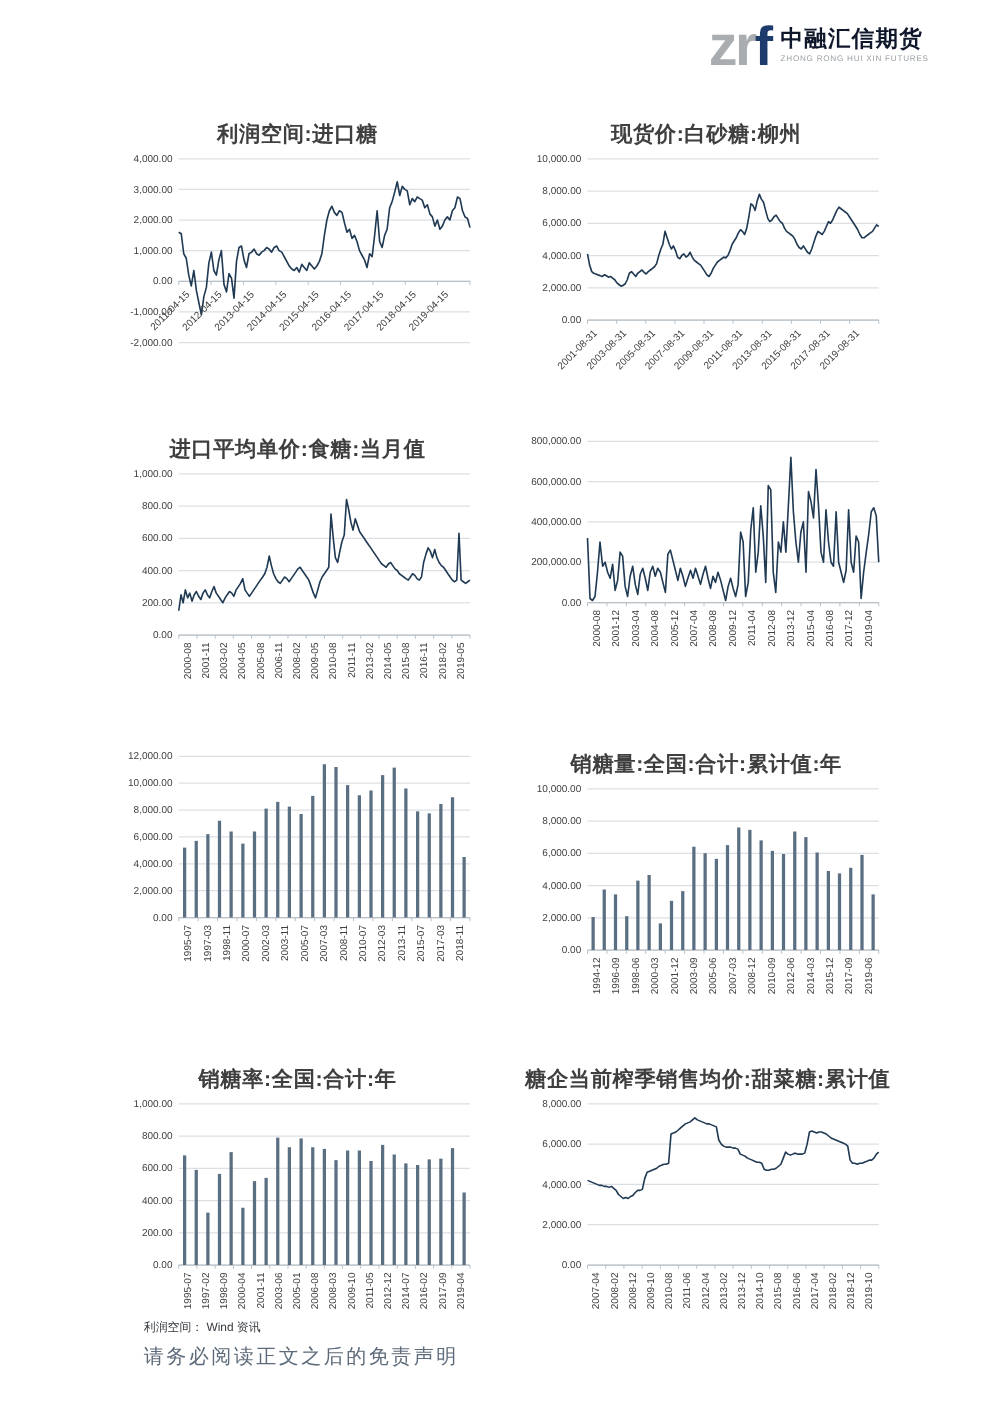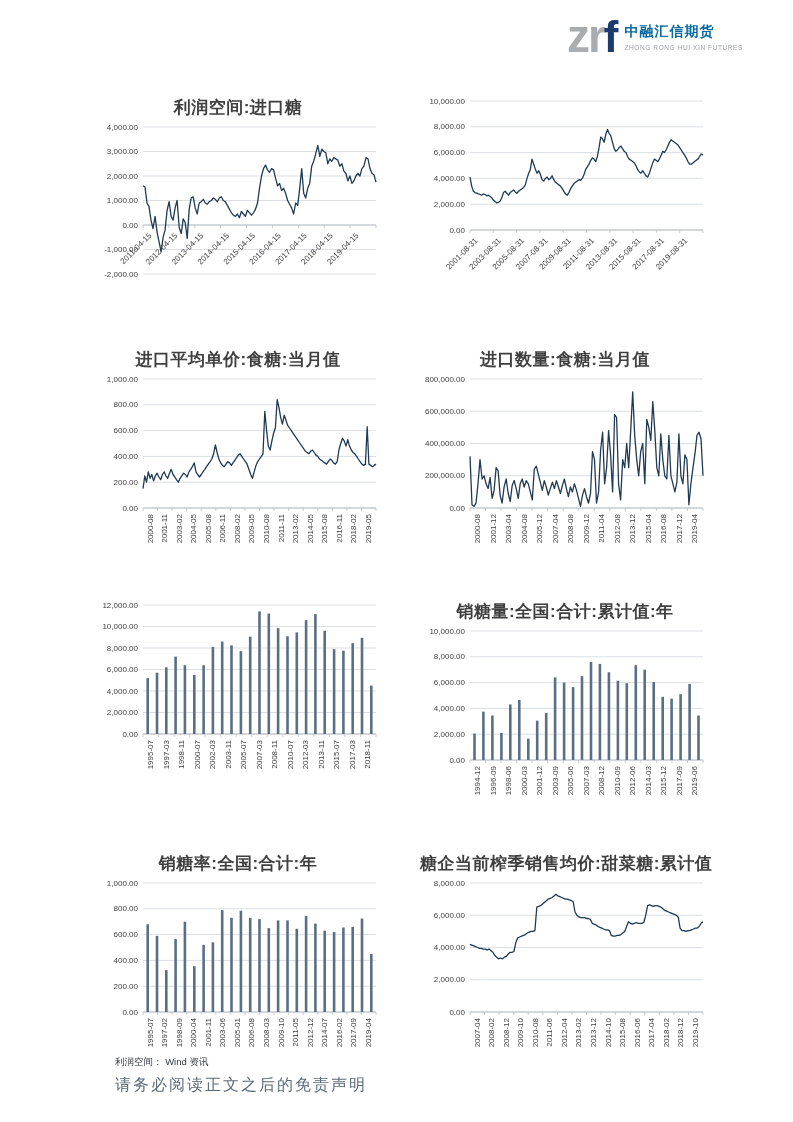--- a/index.html
+++ b/index.html
@@ -3,21 +3,21 @@
 <meta charset="utf-8">
 <style>
   html,body{margin:0;padding:0;background:#fff;}
   body{width:793px;height:1122px;position:relative;overflow:hidden;
        font-family:"Liberation Sans","DejaVu Sans",sans-serif;}
   .logo{position:absolute;top:16px;right:50px;display:flex;align-items:flex-start;}
   .logo-mark{font-weight:bold;line-height:40px;letter-spacing:-2px;}
   .logo-zr{color:#a9adb0;font-size:46px;}
   .logo-f{color:#1d3c6d;font-size:44px;}
   .logo-text{margin-left:8px;display:flex;flex-direction:column;justify-content:center;padding-top:4px;}
-  .logo-cn{color:#0369a1;font-size:14px;font-weight:bold;letter-spacing:1px;line-height:22px;}
+  .logo-cn{color:#0f172a;font-size:18px;font-weight:bold;letter-spacing:1px;line-height:22px;}
   .logo-en{color:#9aa0a4;font-size:6.5px;letter-spacing:0.6px;margin-top:2px;}
   .chart-grid{position:absolute;top:96px;left:93px;width:620px;
               display:grid;grid-template-columns:290px 290px;column-gap:37px;row-gap:30px;}
   .tile{width:290px;}
   .ct{margin:0 0 3px 0;font-size:17px;font-weight:600;color:#3f3f3f;text-align:center;
       letter-spacing:0.5px;white-space:nowrap;}
   svg.cv{display:block;}
   .tick{font-size:8px;fill:#404040;font-family:"Liberation Sans","DejaVu Sans",sans-serif;}
   .footer{position:absolute;left:115px;top:1056px;}
   .src{font-size:9.5px;color:#33383d;margin:0 0 6px 0;}
@@ -71,20 +71,21 @@
           <text x="110.8388888888889" y="114" text-anchor="end" class="tick" transform="rotate(-45 110.8388888888889 114)">2013-04-15</text>
           <text x="136.7277777777778" y="114" text-anchor="end" class="tick" transform="rotate(-45 136.7277777777778 114)">2014-04-15</text>
           <text x="162.61666666666667" y="114" text-anchor="end" class="tick" transform="rotate(-45 162.61666666666667 114)">2015-04-15</text>
           <text x="188.50555555555556" y="114" text-anchor="end" class="tick" transform="rotate(-45 188.50555555555556 114)">2016-04-15</text>
           <text x="214.39444444444445" y="114" text-anchor="end" class="tick" transform="rotate(-45 214.39444444444445 114)">2017-04-15</text>
           <text x="240.28333333333333" y="114" text-anchor="end" class="tick" transform="rotate(-45 240.28333333333333 114)">2018-04-15</text>
           <text x="266.1722222222222" y="114" text-anchor="end" class="tick" transform="rotate(-45 266.1722222222222 114)">2019-04-15</text>
         </svg>
     </section>
     <section class="tile">
+      <h3 class="ct">现货价:白砂糖:柳州</h3>
       <svg class="cv" viewBox="0 0 290 196" width="290" height="196">
           <line x1="50" x2="283" y1="5" y2="5" stroke="#dbdfe4" stroke-width="1"></line>
           <text x="45" y="7.5" text-anchor="end" class="tick">10,000.00</text>
           <line x1="50" x2="283" y1="30.8" y2="30.8" stroke="#dbdfe4" stroke-width="1"></line>
           <text x="45" y="33.3" text-anchor="end" class="tick">8,000.00</text>
           <line x1="50" x2="283" y1="56.6" y2="56.6" stroke="#dbdfe4" stroke-width="1"></line>
           <text x="45" y="59.1" text-anchor="end" class="tick">6,000.00</text>
           <line x1="50" x2="283" y1="82.4" y2="82.4" stroke="#dbdfe4" stroke-width="1"></line>
           <text x="45" y="84.9" text-anchor="end" class="tick">4,000.00</text>
           <line x1="50" x2="283" y1="108.2" y2="108.2" stroke="#dbdfe4" stroke-width="1"></line>
@@ -162,21 +163,20 @@
           <text x="190.615625" y="140" text-anchor="end" class="tick" transform="rotate(-90 190.615625 140)">2011-11</text>
           <text x="205.178125" y="140" text-anchor="end" class="tick" transform="rotate(-90 205.178125 140)">2013-02</text>
           <text x="219.740625" y="140" text-anchor="end" class="tick" transform="rotate(-90 219.740625 140)">2014-05</text>
           <text x="234.303125" y="140" text-anchor="end" class="tick" transform="rotate(-90 234.303125 140)">2015-08</text>
           <text x="248.865625" y="140" text-anchor="end" class="tick" transform="rotate(-90 248.865625 140)">2016-11</text>
           <text x="263.428125" y="140" text-anchor="end" class="tick" transform="rotate(-90 263.428125 140)">2018-02</text>
           <text x="277.990625" y="140" text-anchor="end" class="tick" transform="rotate(-90 277.990625 140)">2019-05</text>
         </svg>
     </section>
     <section class="tile">
-      <h3 class="ct">进口数量:食糖:当月值</h3>
       <svg class="cv" viewBox="0 0 290 196" width="290" height="196">
           <line x1="50" x2="283" y1="5" y2="5" stroke="#dbdfe4" stroke-width="1"></line>
           <text x="45" y="7.5" text-anchor="end" class="tick">800,000.00</text>
           <line x1="50" x2="283" y1="37.25" y2="37.25" stroke="#dbdfe4" stroke-width="1"></line>
           <text x="45" y="39.75" text-anchor="end" class="tick">600,000.00</text>
           <line x1="50" x2="283" y1="69.5" y2="69.5" stroke="#dbdfe4" stroke-width="1"></line>
           <text x="45" y="72" text-anchor="end" class="tick">400,000.00</text>
           <line x1="50" x2="283" y1="101.75" y2="101.75" stroke="#dbdfe4" stroke-width="1"></line>
           <text x="45" y="104.25" text-anchor="end" class="tick">200,000.00</text>
           <line x1="50" x2="283" y1="134" y2="134" stroke="#dbdfe4" stroke-width="1"></line>

